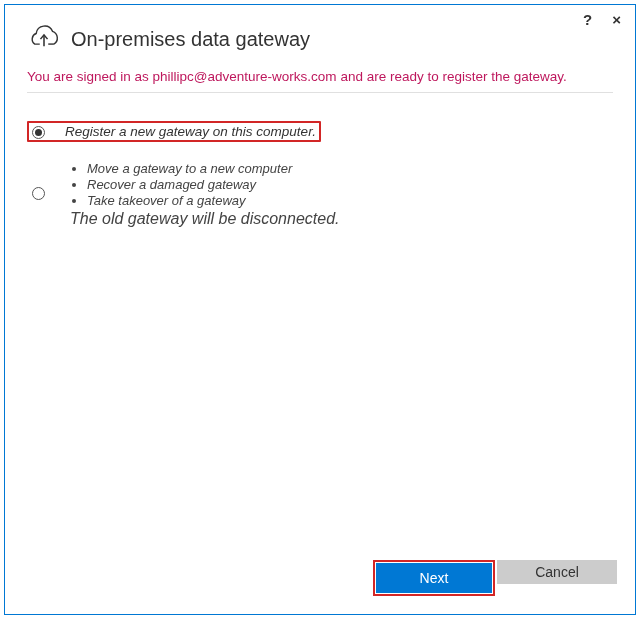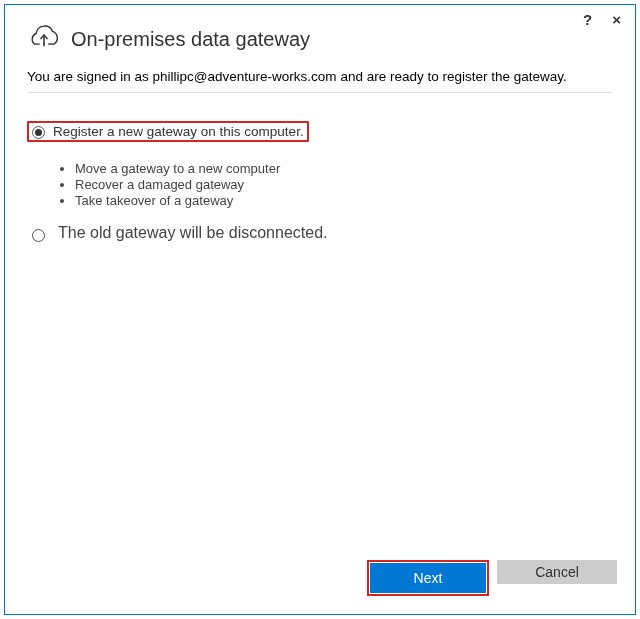--- a/index.html
+++ b/index.html
@@ -44,34 +44,35 @@
       text-align: right;
     }
     .cloud-icon svg { width: 34px; height: 28px; }
     .title {
       font-size: 20px;
       font-weight: 400;
       color: #333;
     }
     .subtitle {
       font-size: 13.5px;
-      color: #000000;
+      color: #be185d;
       margin-bottom: 8px;
     }
     .divider {
       border: none;
       border-top: 1px solid #e0e0e0;
       margin-bottom: 28px;
     }
     .option {
       display: flex;
-      align-items: flex-end;
-      gap: 8px;
+      align-items: center;
+      gap: 20px;
       padding: 3px 5px;
       margin-bottom: 10px;
+      font-style: italic;
     }
     .option.highlighted {
       border: 2.5px solid #d22626;
       border-radius: 1px;
       padding: 1px 3px;
       margin-bottom: 12px;
       display: inline-flex;
     }
     .radio {
       width: 13px; height: 13px;
@@ -86,35 +87,35 @@
       content: "";
       position: absolute;
       top: 2px; left: 2px;
       width: 7px; height: 7px;
       border-radius: 50%;
       background: #333;
     }
     .option-body { font-size: 13.5px; color: #333; }
     .sub-list {
       list-style: disc;
-      margin: 4px 0 16px 22px;
+      margin: 4px 0 2px 22px;
       font-size: 13px;
       color: #444;
     }
     .sub-list li { margin-bottom: 1px; }
     .sub-note {
       margin-left: 5px;
       font-size: 16px;
       color: #444;
       margin-top: 2px;
     }
     .footer {
       display: flex;
       justify-content: flex-end;
-      gap: 8px;
+      gap: 2px;
       padding: 14px 18px 18px 18px;
     }
     .btn {
       width: 120px;
       height: 24px;
       border: none;
       font-size: 14px;
       cursor: pointer;
       display: flex;
       align-items: center;

